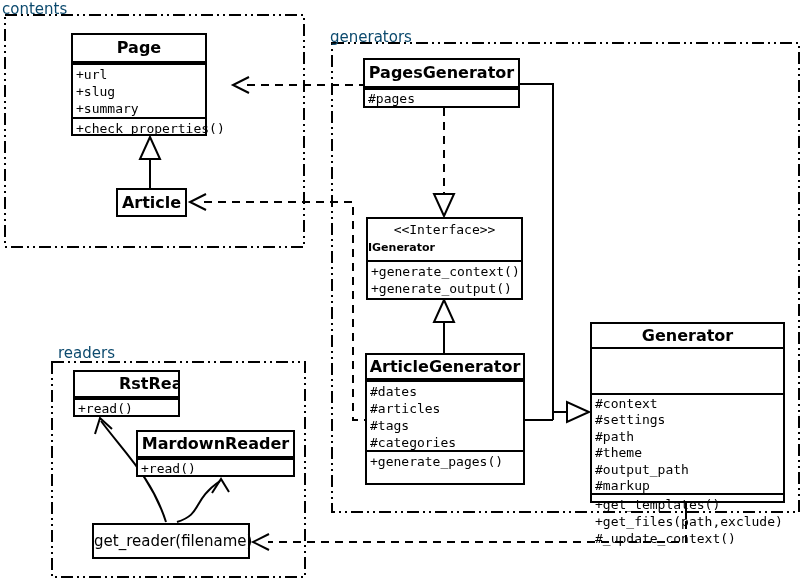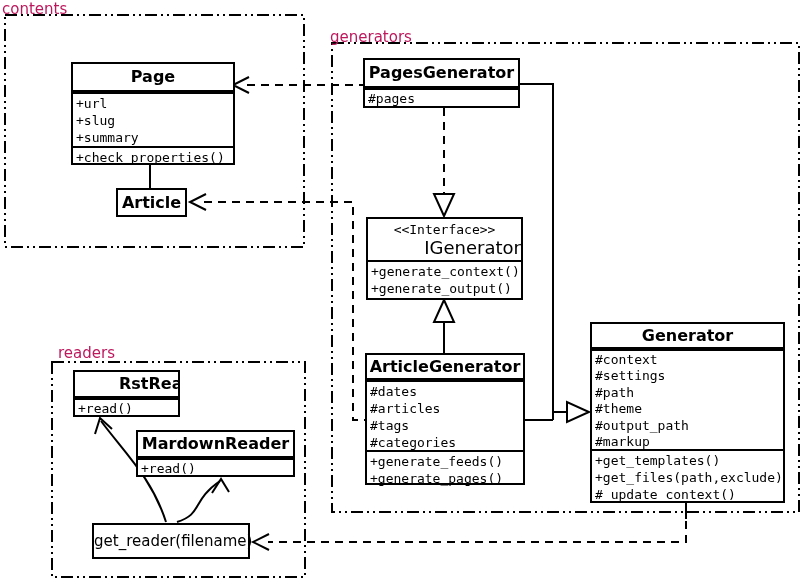--- a/index.html
+++ b/index.html
@@ -9,37 +9,37 @@
     overflow:hidden;
   }
   svg{position:absolute;left:0;top:0;}
   .pkg{fill:none;stroke:#000;stroke-width:2;stroke-dasharray:12 4 2 4 2 4;}
   .solid{fill:none;stroke:#000;stroke-width:2;}
   .dash{fill:none;stroke:#000;stroke-width:2;stroke-dasharray:8 6;}
   .tri{fill:#ffffff;stroke:#000;stroke-width:2;stroke-linejoin:miter;}
   .open{fill:none;stroke:#000;stroke-width:2;stroke-linecap:butt;}
 
   .pkg-label{
-    position:absolute;font-size:15px;line-height:17px;color:#be185d;
+    position:absolute;font-size:15px;line-height:17px;color:#0c4a6e;
     background:transparent;white-space:nowrap;
   }
   .cls{
     position:absolute;background:#ffffff;border:2px solid #000;
     box-sizing:border-box;z-index:2;
   }
   .cls-title{
     text-align:center;font-weight:bold;font-size:16px;
     border-bottom:2px solid #000;white-space:nowrap;overflow:hidden;
   }
   .cls-title.noborder{border-bottom:none;}
   .stereo{
     text-align:center;font-family:"DejaVu Sans Mono","Liberation Mono",monospace;
     font-size:13px;font-weight:normal;line-height:15px;padding-top:3px;
   }
-  .iname{text-align:right;font-weight:normal;font-size:18px;line-height:22px;}
+  .iname{text-align:left;font-weight:bold;font-size:11px;line-height:22px;}
   .sec{border-top:2px solid #000;padding:1px 0 1px 3px;}
   .sec:first-of-type{border-top:none;}
   .m{
     font-family:"DejaVu Sans Mono","Liberation Mono",monospace;
     font-size:13px;line-height:17px;white-space:nowrap;
   }
   .m.tight{line-height:16.4px;}
   .fnbox{
     position:absolute;background:#ffffff;border:2px solid #000;
     box-sizing:border-box;z-index:2;text-align:center;font-size:15px;
@@ -102,21 +102,21 @@
     <g>
       <path class="solid" d="M177,522 C203,514 191,501 220,481"></path>
       <path class="open" d="M212,493 L221,479 L229,492"></path>
     </g>
   </svg>
 
   <div class="pkg-label" style="left:2px;top:1px;">contents</div>
   <div class="pkg-label" style="left:330px;top:29px;">generators</div>
   <div class="pkg-label" style="left:50px;top:345px;margin-left:8px;">readers</div>
 
-  <div class="cls" style="left:71px;top:33px;width:164px;height:103px;margin-top:29px;">
+  <div class="cls" style="left:71px;top:33px;width:136px;height:103px;">
     <div class="cls-title" style="line-height:26px;height:26px;">Page</div>
     <div class="sec" style="height:50px;">
       <div class="m">+url</div>
       <div class="m">+slug</div>
       <div class="m">+summary</div>
     </div>
     <div class="sec" style="height:19px;">
       <div class="m">+check_properties()</div>
     </div>
   </div>
@@ -145,28 +145,27 @@
 
   <div class="cls" style="left:365px;top:353px;width:160px;height:132px;">
     <div class="cls-title" style="line-height:23px;height:23px;">ArticleGenerator</div>
     <div class="sec" style="height:66px;">
       <div class="m">#dates</div>
       <div class="m">#articles</div>
       <div class="m">#tags</div>
       <div class="m">#categories</div>
     </div>
     <div class="sec" style="height:33px;">
-      <div class="m">+generate_feeds()</div>
       <div class="m">+generate_pages()</div>
     </div>
   </div>
 
   <div class="cls" style="left:590px;top:322px;width:195px;height:181px;">
     <div class="cls-title" style="line-height:23px;height:23px;">Generator</div>
-    <div class="sec" style="height:96px;">
+    <div class="sec" style="height:96px;margin-top:44px;">
       <div class="m tight">#context</div>
       <div class="m tight">#settings</div>
       <div class="m tight">#path</div>
       <div class="m tight">#theme</div>
       <div class="m tight">#output_path</div>
       <div class="m tight">#markup</div>
     </div>
     <div class="sec" style="height:52px;">
       <div class="m">+get_templates()</div>
       <div class="m">+get_files(path,exclude)</div>

